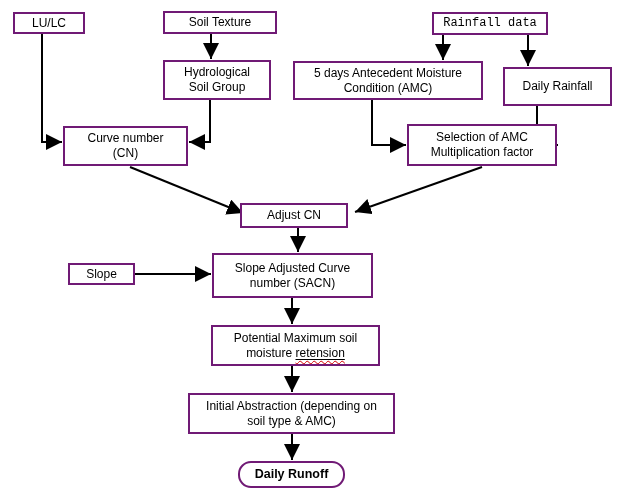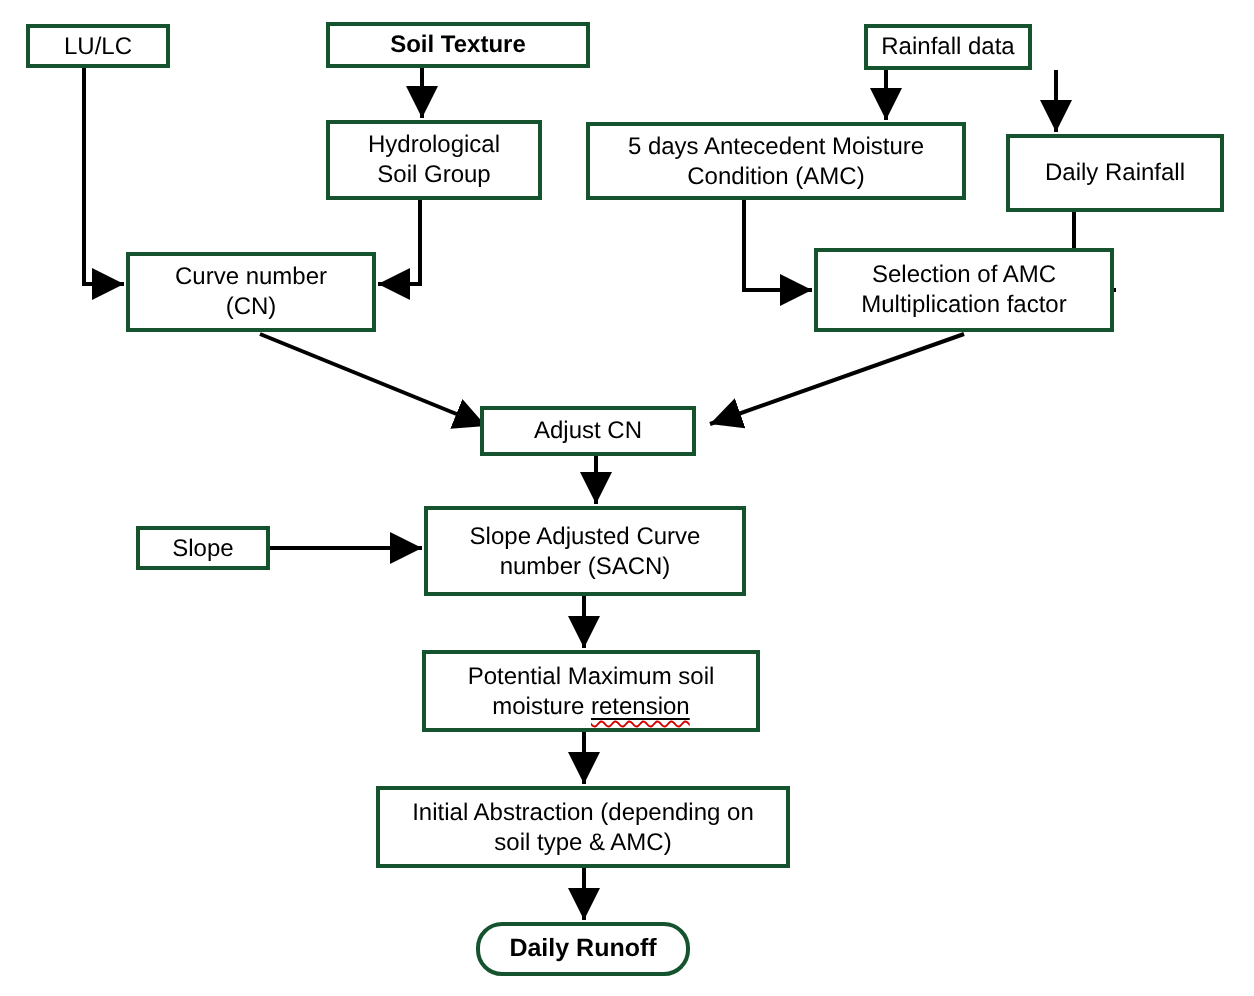--- a/index.html
+++ b/index.html
@@ -19,21 +19,21 @@
     position: absolute;
     left: 0;
     top: 0;
     width: 627px;
     height: 498px;
     pointer-events: none;
   }
   .node {
     position: absolute;
     box-sizing: border-box;
-    border: 2px solid #14532d;
+    border: 2px solid #701a75;
     background: #ffffff;
     color: #000000;
     display: flex;
     flex-direction: column;
     justify-content: center;
     align-items: center;
     text-align: center;
     font-size: 12px;
     line-height: 15px;
     padding: 1px 2px;
@@ -50,22 +50,22 @@
     text-decoration-thickness: 1px;
     text-underline-offset: 2px;
   }
   .squiggle {
     text-decoration: underline wavy #d40000;
     text-decoration-thickness: 1px;
     text-underline-offset: 3px;
   }
   
   #n-lu-lc          { left: 13px;  top: 12px;  width: 72px;  height: 22px; }
-  #n-soil-texture   { left: 163px; top: 11px;  width: 132px; height: 23px; font-weight: bold; }
-  #n-rainfall-data  { left: 432px; top: 12px;  width: 84px; height: 23px; }
+  #n-soil-texture   { left: 163px; top: 11px;  width: 114px; height: 23px; }
+  #n-rainfall-data  { left: 432px; top: 12px;  width: 116px; height: 23px; font-family: Liberation Mono, monospace; }
   #n-hydro          { left: 163px; top: 60px;  width: 108px; height: 40px; }
   #n-amc5           { left: 293px; top: 61px;  width: 190px; height: 39px; }
   #n-daily-rainfall { left: 503px; top: 67px;  width: 109px; height: 39px; }
   #n-curve-number   { left: 63px;  top: 126px; width: 125px; height: 40px; }
   #n-selection      { left: 407px; top: 124px; width: 150px; height: 42px; }
   #n-adjust-cn      { left: 240px; top: 203px; width: 108px; height: 25px; }
   #n-slope          { left: 68px;  top: 263px; width: 67px;  height: 22px; }
   #n-sacn           { left: 212px; top: 253px; width: 161px; height: 45px; }
   #n-pmax           { left: 211px; top: 325px; width: 169px; height: 41px; }
   #n-initial-abs    { left: 188px; top: 393px; width: 207px; height: 41px; }

